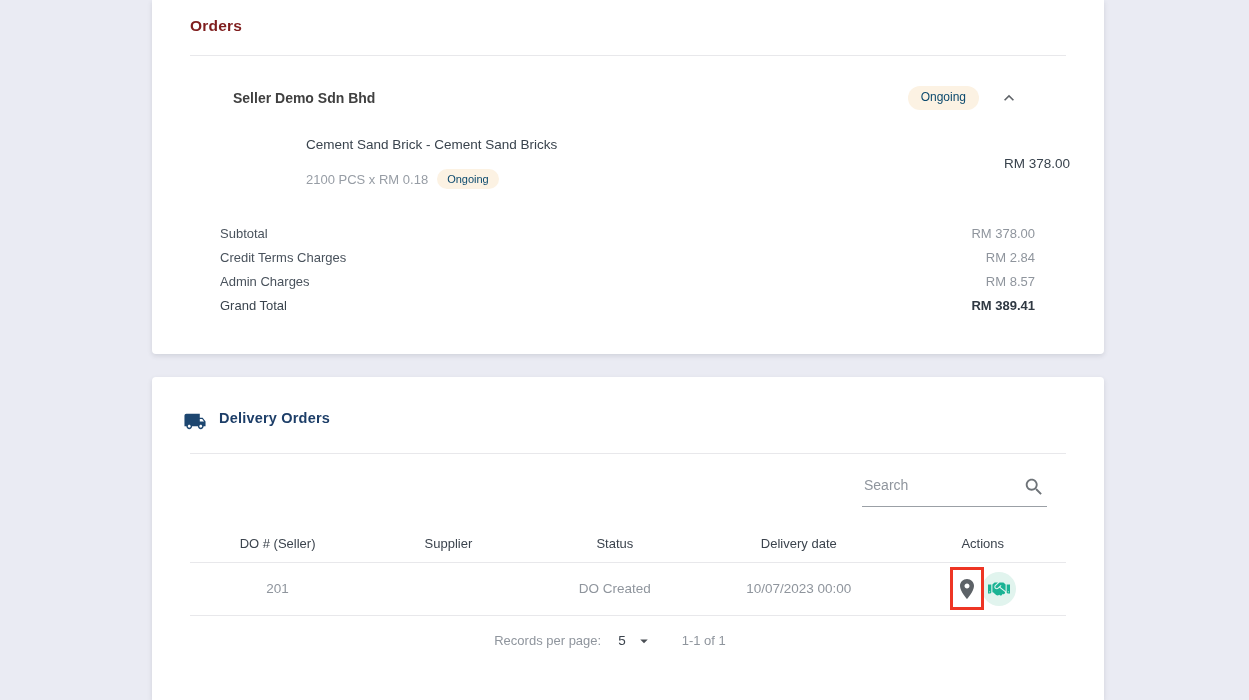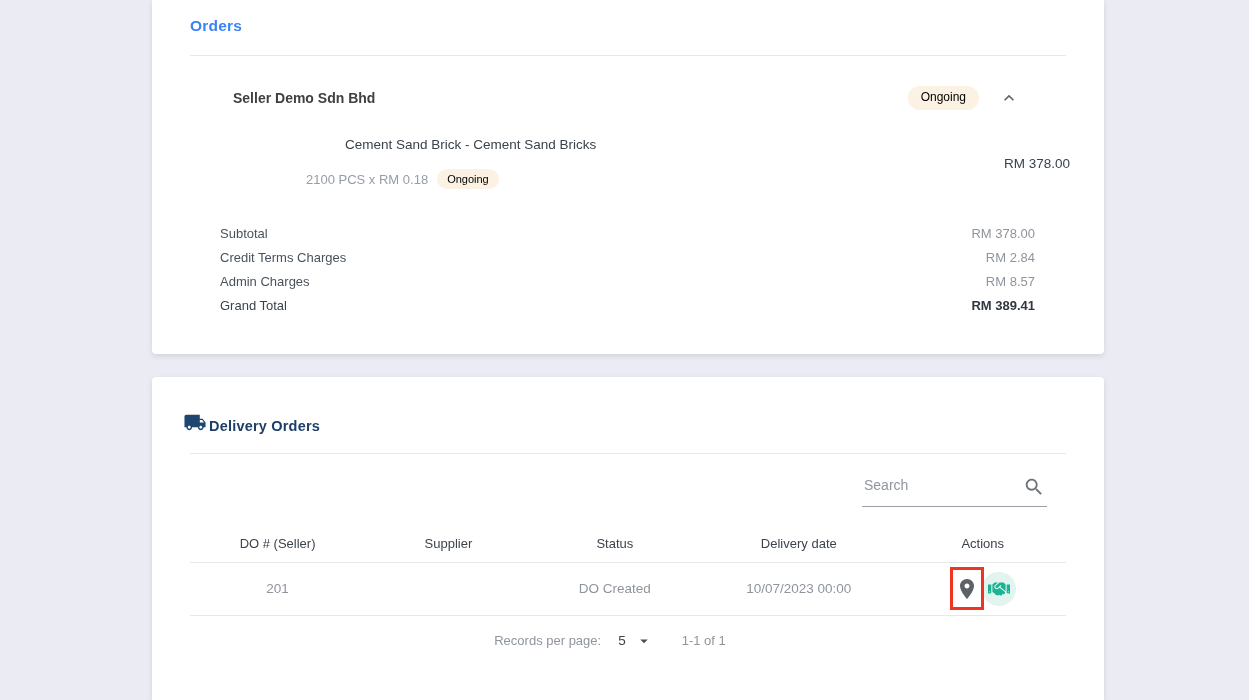--- a/index.html
+++ b/index.html
@@ -22,82 +22,83 @@
     box-shadow: 0 2px 5px rgba(60,64,80,0.14);
   }
   .card-orders { top: 0; height: 354px; border-radius: 0 0 4px 4px; }
   .card-delivery { top: 377px; height: 323px; border-radius: 4px 4px 0 0; }
 
   .divider { border-bottom: 1px solid #E8E8EB; margin: 0 38px; }
 
   
   .card-title {
     margin: 17px 38px 0;
-    color: #3b82f6;
+    color: #7f1d1d;
     font-size: 15.5px;
     font-weight: 700;
     letter-spacing: .2px;
   }
   .orders-divider { margin-top: 20px; }
 
   .seller-row {
     display: flex;
     align-items: center;
     margin: 30px 83px 0 81px;
     height: 24px;
   }
   .seller-name { color: #404040; font-size: 14px; font-weight: 700; }
   .spacer { flex: 1; }
 
   .badge {
     display: inline-block;
     background: #FCF2E3;
-    color: #000000;
+    color: #0c4a6e;
     border-radius: 13px;
     font-size: 12px;
     padding: 5px 13px;
     line-height: 1.1;
     white-space: nowrap;
     text-align: right;
   }
   .badge-sm { font-size: 11px; padding: 4px 10px; border-radius: 11px; }
 
   .icon-btn {
     background: none; border: none; cursor: pointer;
     display: inline-flex; align-items: center; justify-content: center;
     margin-left: 18px; padding: 2px;
   }
 
   .product-row {
     display: flex;
     align-items: center;
     margin: 27px 34px 0 154px;
   }
-  .product-name { color: #39434D; font-size: 13.5px; margin-left: 39px; }
+  .product-name { color: #39434D; font-size: 13.5px; }
   .product-meta { margin-top: 17px; display: flex; align-items: center; gap: 9px; }
   .product-qty { color: #979DA5; font-size: 13px; }
   .product-amount { color: #39434D; font-size: 13.5px; }
 
   .summary { margin: 32px 69px 0 68px; }
   .summary-row {
     display: flex;
     justify-content: space-between;
     align-items: center;
     height: 24px;
     font-size: 13px;
   }
   .summary-label { color: #49525C; }
   .summary-value { color: #8F959D; }
   .summary-row.total .summary-label { color: #39434D; }
   .summary-row.total .summary-value { color: #2F3842; font-weight: 700; }
 
   
   .delivery-header {
     display: flex;
-    align-items: flex-end;
+    align-items: flex-start;
+    gap: 10px;
     margin: 33px 38px 0 29px;
     height: 24px;
   }
   .delivery-title { color: #1D3E68; font-size: 14.5px; font-weight: 700; letter-spacing: .2px; }
   .delivery-divider { margin-top: 19px; }
 
   .search-row { display: flex; justify-content: flex-end; margin: 16px 57px 0 38px; }
   .search-box {
     position: relative;
     width: 185px;

